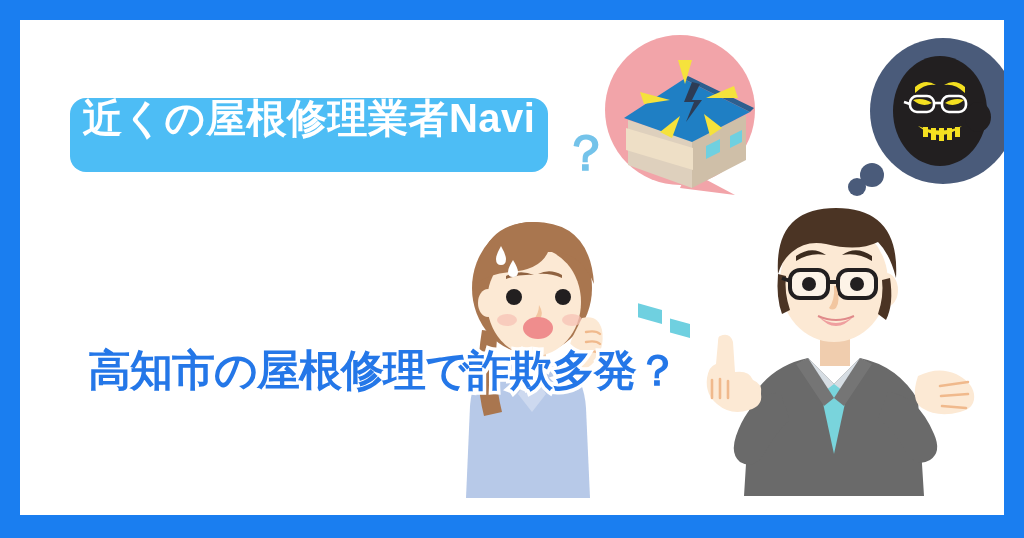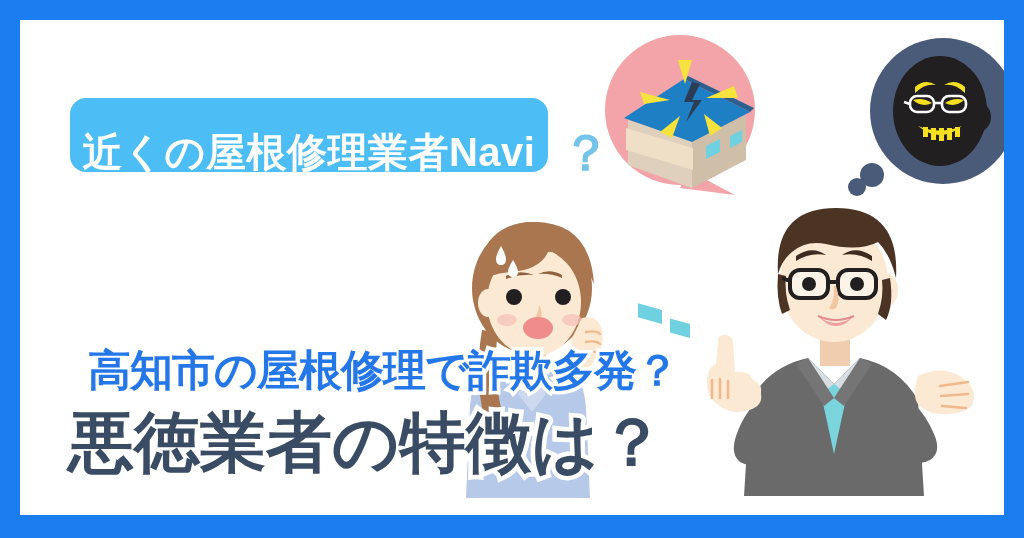--- a/index.html
+++ b/index.html
@@ -28,21 +28,21 @@
   
   .badge {
     position: absolute;
     left: 50px;   
     top: 78px;    
     width: 478px;
     height: 74px;
     background: #4dbdf5;
     border-radius: 16px;
     display: flex;
-    align-items: flex-end;
+    align-items: flex-start;
     justify-content: center;
     box-sizing: border-box;
   }
   .badge-label {
     color: #ffffff;
     font-size: 40px;
     font-weight: bold;
     letter-spacing: 0.5px;
     white-space: nowrap;
     line-height: 1;
@@ -244,16 +244,15 @@
       </g>
     </svg>
 
     <div class="badge">
       <span class="badge-label">近くの屋根修理業者Navi</span>
     </div>
 
     <div class="qmark">？</div>
 
     <div class="subtitle">高知市の屋根修理で詐欺多発？</div>
-    <div class="title">悪徳業者の特徴は？</div>
 
   </div>
 </div>
 
 </body></html>

